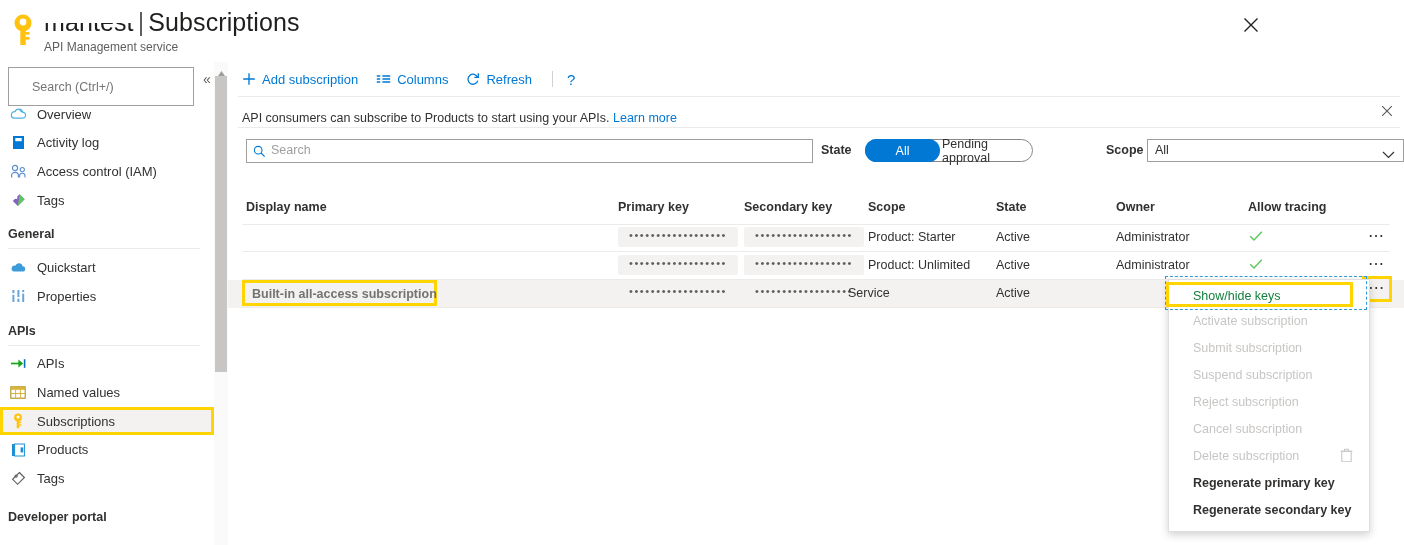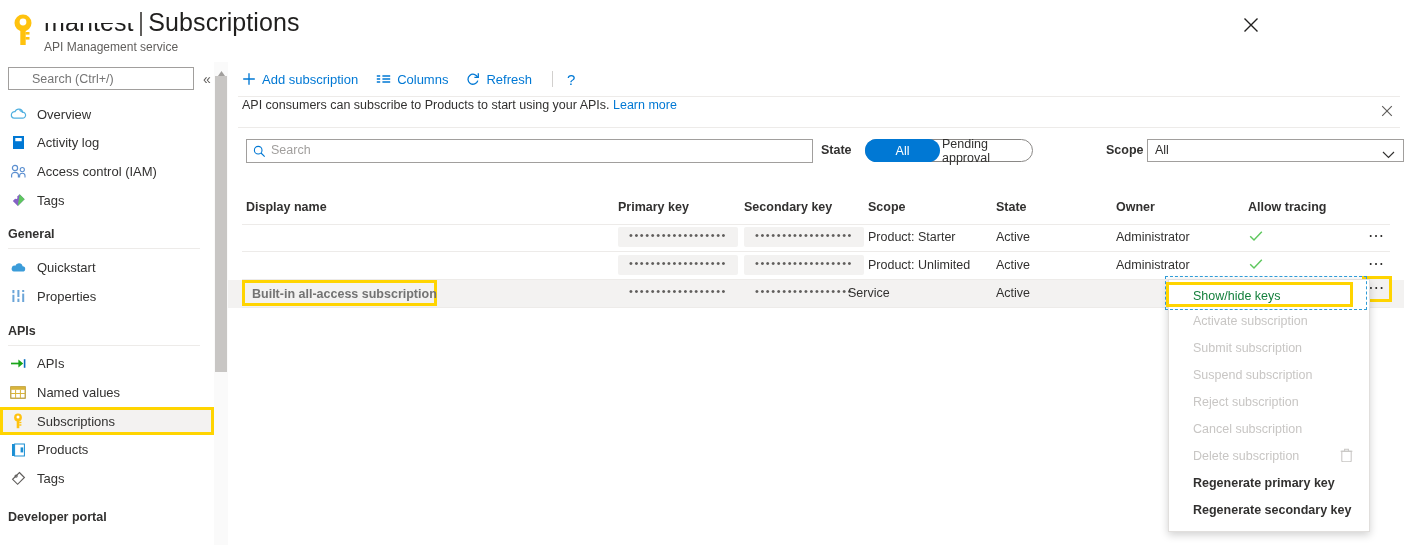--- a/index.html
+++ b/index.html
@@ -37,21 +37,21 @@
     z-index:2;
   }
   .hdr-sep { color:#605e5c; font-weight:300; padding:0 4px; }
   .hdr-sub { position:absolute; left:44px; top:40px; font-size:12px; color:#605e5c; }
   .hdr-close { position:absolute; right:14px; top:14px; width:22px; height:22px; cursor:pointer; }
 
   
   .sidebar { position:absolute; left:0; top:62px; width:228px; height:483px; background:#fff; }
   .side-search-row { position:absolute; left:0; top:5px; width:228px; height:28px; }
   .side-search {
-    position:absolute; left:8px; top:0; width:186px; height:23px;
+    position:absolute; left:8px; top:0; width:186px; height:39px;
     border:1px solid #a19f9d; background:#fff;
     font-size:12.5px; color:#a19f9d;
     padding-left:23px; line-height:21px;
     font-family:"Liberation Sans", sans-serif;
   }
   .side-search-icon { position:absolute; left:13px; top:4px; width:14px; height:14px; }
   .side-collapse { position:absolute; left:203px; top:2px; font-size:14px; color:#605e5c; cursor:pointer; line-height:20px; }
 
   .side-list { position:absolute; left:0; top:36px; width:214px; height:447px; overflow:hidden; }
   .side-item { position:relative; height:28.6px; display:flex; align-items:center; padding-left:8px; cursor:pointer; }
@@ -71,21 +71,21 @@
   
   .main { position:absolute; left:228px; top:62px; width:1176px; height:483px; background:#fff; }
   .cmdbar { position:absolute; left:0; top:0; width:1176px; height:34px; display:flex; align-items:center; padding-left:14px; }
   .cmd { display:flex; align-items:center; height:34px; margin-right:18px; cursor:pointer; color:#0078d4; font-size:13px; white-space:nowrap; }
   .cmd .cic { margin-right:6px; display:flex; align-items:center; }
   .cmd-div { width:1px; height:16px; background:#d2d0ce; margin:0 14px 0 2px; }
   .cmd-help { color:#0078d4; font-size:15px; cursor:pointer; }
   .cmdbar-rule { position:absolute; left:10px; top:34px; width:1162px; height:1px; background:#edebe9; }
 
   .banner { position:absolute; left:0; top:35px; width:1176px; height:30px; }
-  .banner-text { position:absolute; left:14px; top:1px; font-size:12.5px; color:#323130; }
+  .banner-text { position:absolute; left:14px; top:14px; font-size:12.5px; color:#323130; }
   .banner-text a { color:#0078d4; text-decoration:none; cursor:pointer; }
   .banner-x { position:absolute; right:10px; top:7px; width:14px; height:14px; cursor:pointer; }
   .banner-rule { position:absolute; left:10px; top:65px; width:1162px; height:1px; background:#edebe9; }
 
   
   .filters { position:absolute; left:0; top:77px; width:1176px; height:30px; }
   .filt-search { position:absolute; left:18px; top:0; width:567px; height:24px; border:1px solid #a19f9d; background:#fff; }
   .filt-search .ph { position:absolute; left:24px; top:3px; font-size:12.5px; color:#a19f9d; }
   .filt-search .sic { position:absolute; left:6px; top:5px; width:13px; height:13px; }
   .filt-lbl { position:absolute; font-size:12.5px; font-weight:bold; color:#323130; top:4px; }

